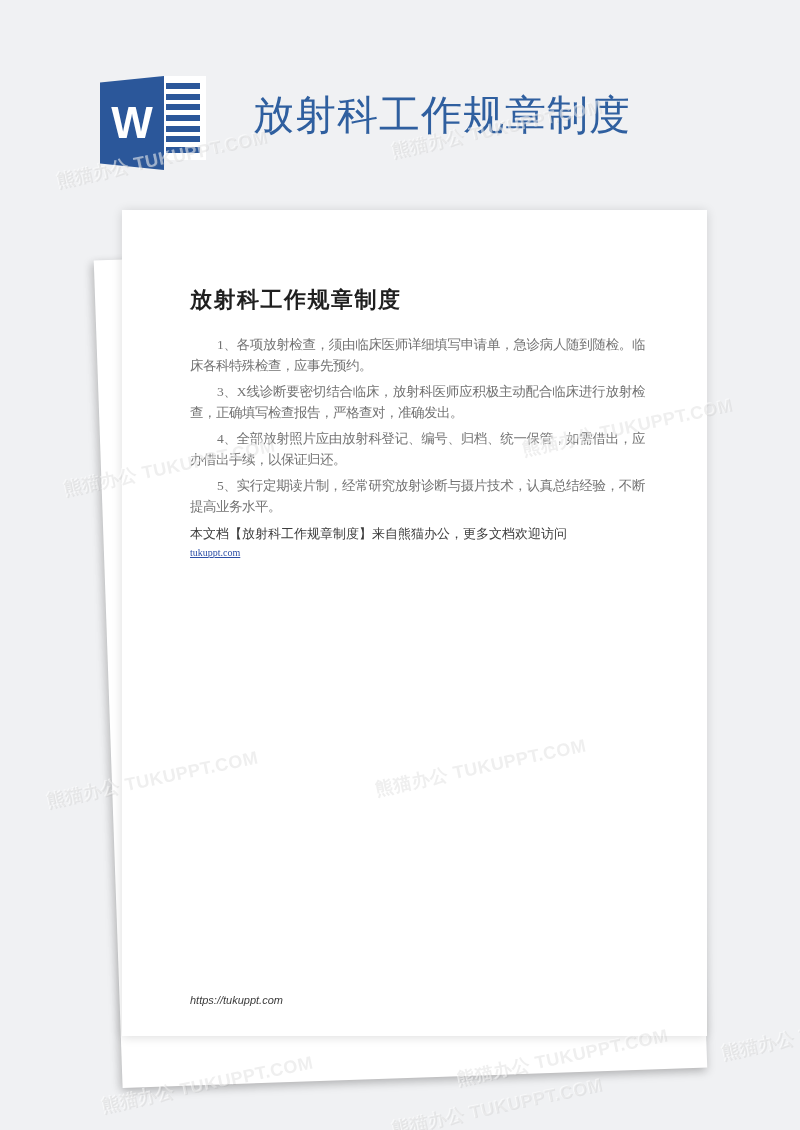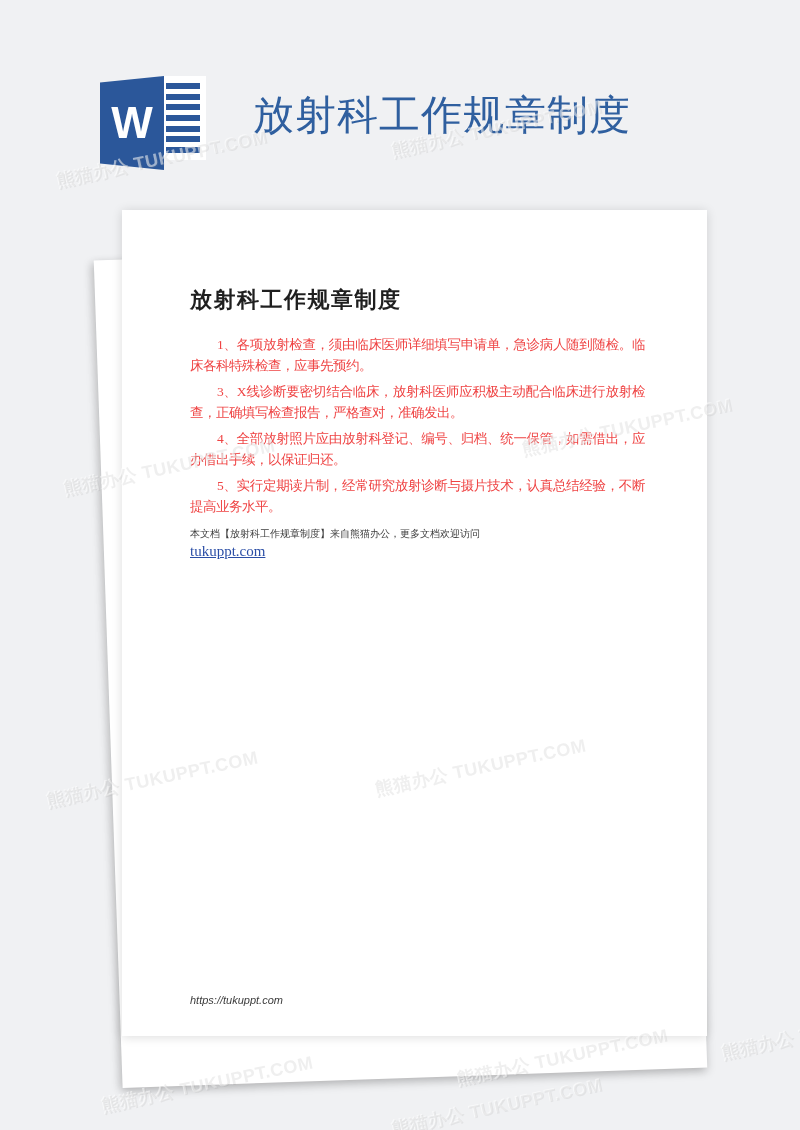--- a/index.html
+++ b/index.html
@@ -54,33 +54,33 @@
   }
   .doc-title {
     font-family: "Liberation Serif", "DejaVu Serif", serif;
     font-size: 22px; font-weight: bold; color: #1f1f1f;
     letter-spacing: 1.5px; line-height: 28px;
     margin-bottom: 20px;
   }
   .doc-body p {
     font-family: "Liberation Serif", "DejaVu Serif", serif;
     font-size: 13.5px; letter-spacing: -0.5px;
-    line-height: 21px; color: #ef4444;
+    line-height: 21px; color: #737373;
     text-indent: 2em; text-align: justify;
     margin-bottom: 5px;
   }
   .footer-note {
     margin-top: 8px;
     font-family: "Liberation Serif", "DejaVu Serif", serif;
-    font-size: 10px; line-height: 17px; color: #3d3d3d;
+    font-size: 13px; line-height: 17px; color: #3d3d3d;
   }
   .footer-link {
     display: inline-block;
     font-family: "Liberation Serif", "DejaVu Serif", serif;
-    font-size: 15px; line-height: 17px;
+    font-size: 10px; line-height: 17px;
     color: #2b4ea6;  text-align: center;
   }
   .page-url {
     position: absolute; left: 68px; bottom: 30px;
     font-size: 11px; color: #3c3c3c;
     font-family: "Liberation Sans", "DejaVu Sans", sans-serif;
     font-style: italic;
   }
 
   

